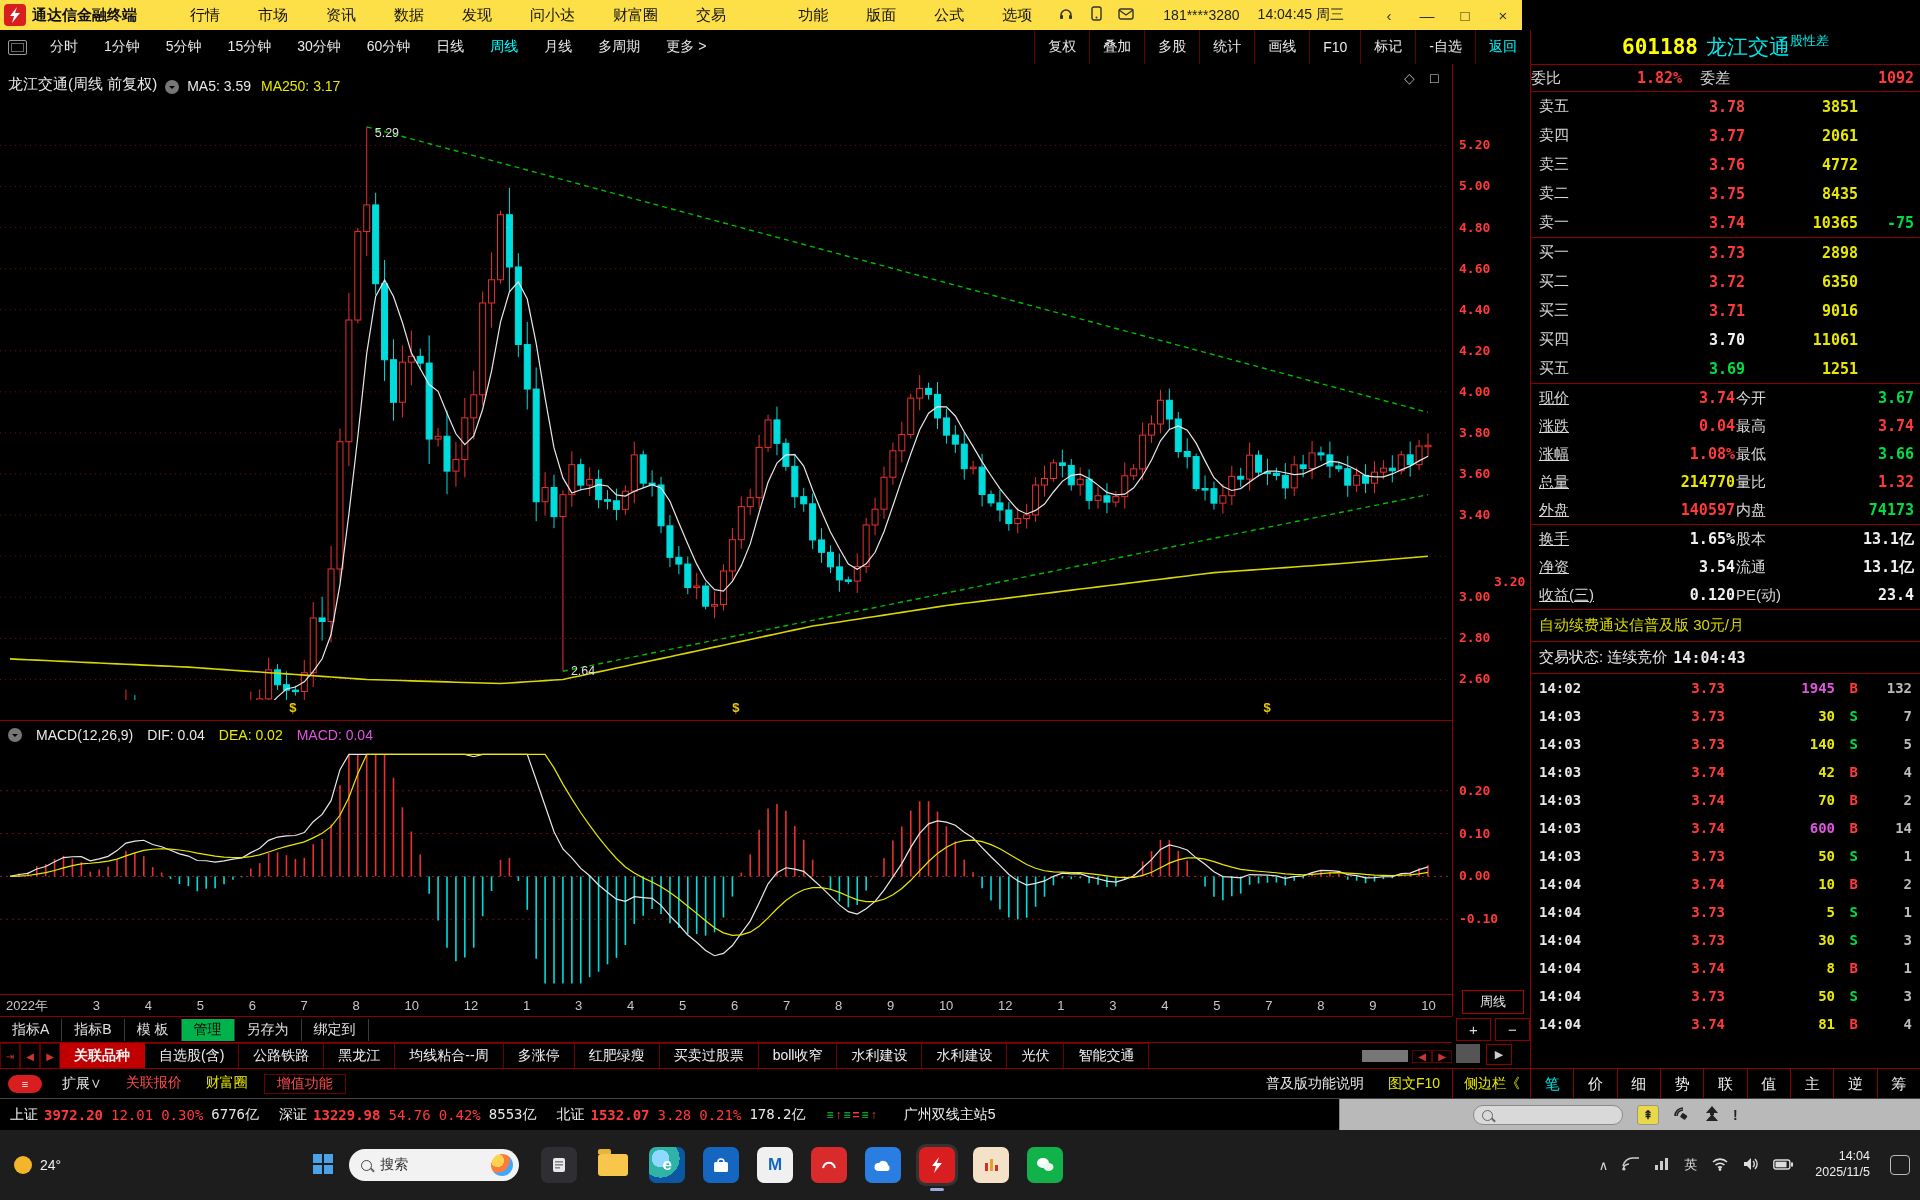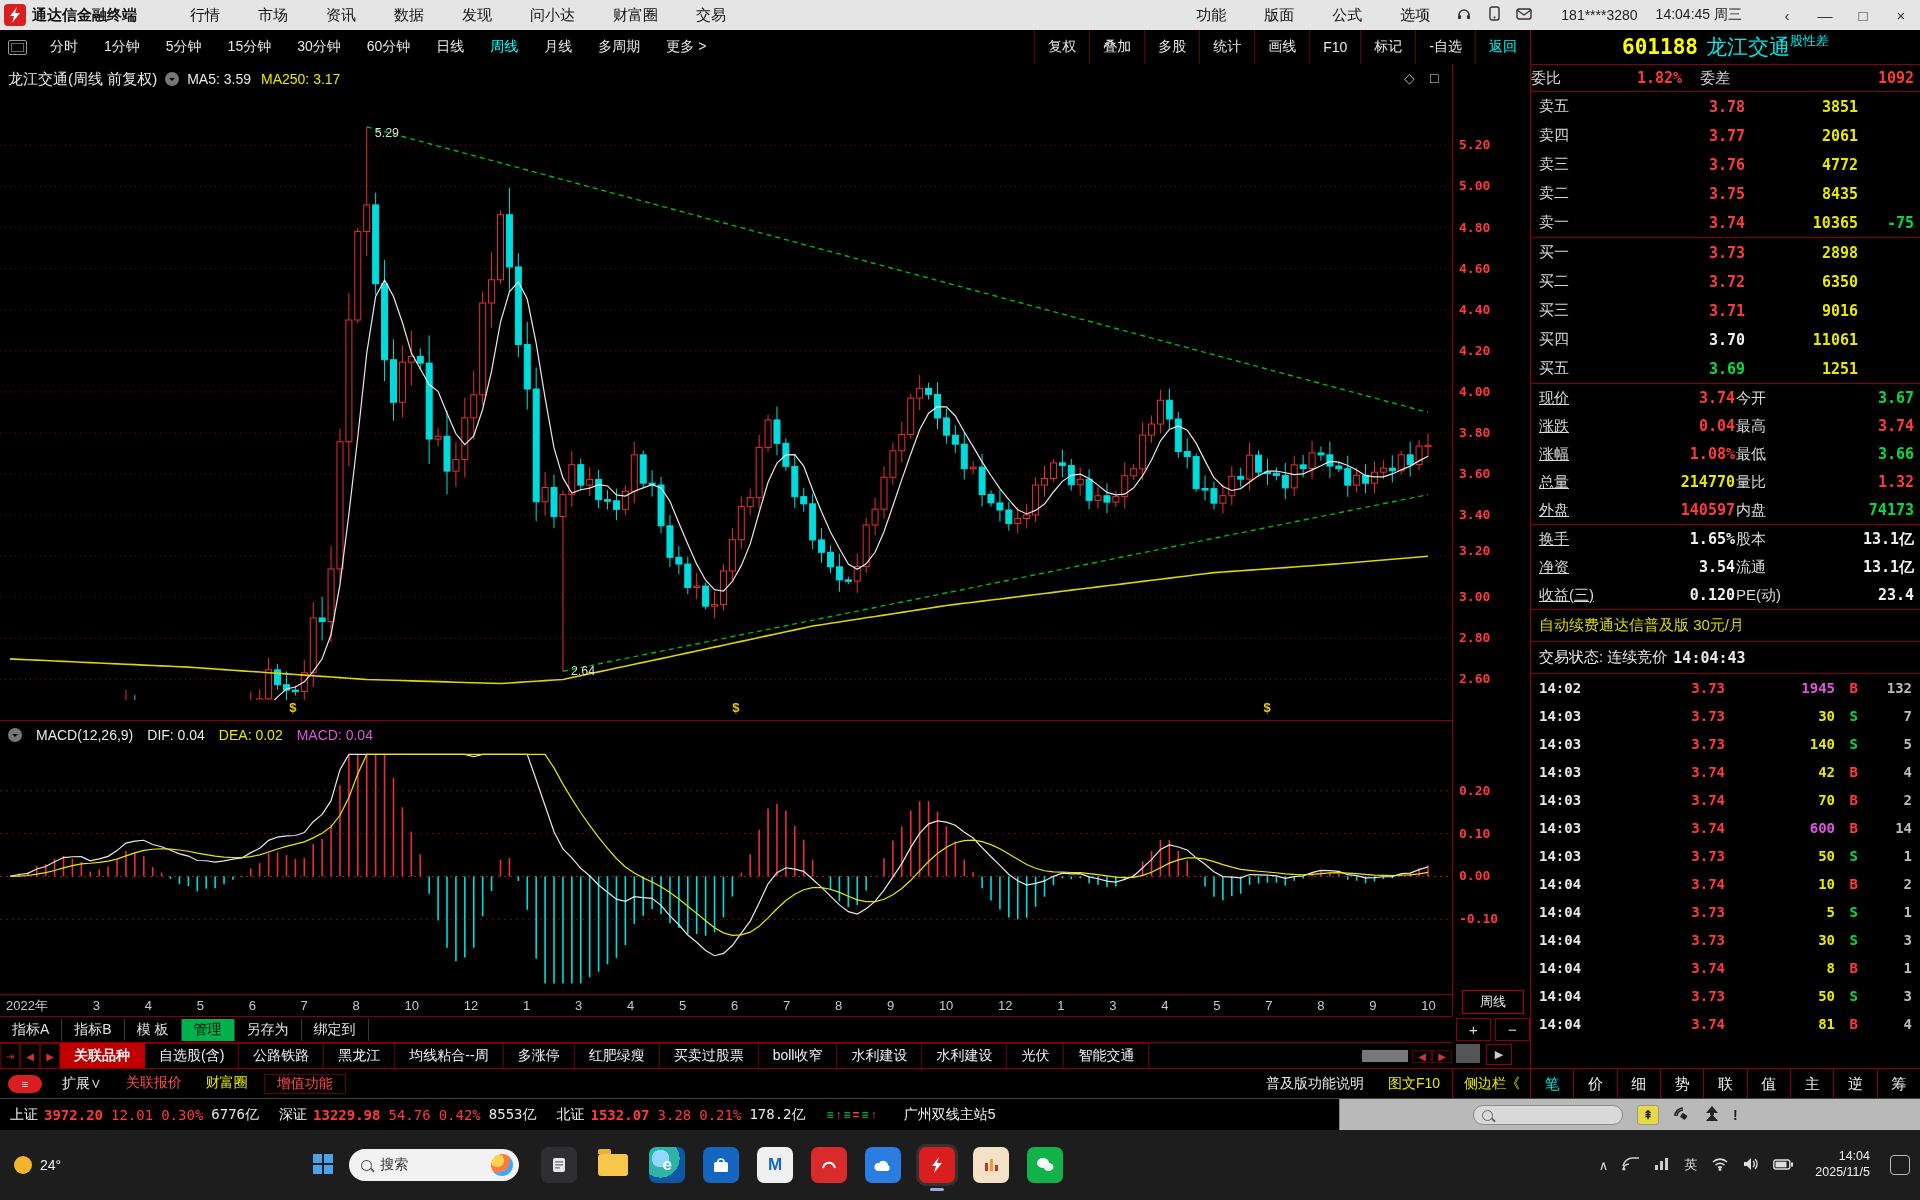--- a/index.html
+++ b/index.html
@@ -1,21 +1,21 @@
 <!DOCTYPE html>
 <html><head>
 <meta charset="utf-8">
 <style>
   html,body{margin:0;padding:0;background:#000;}
   #screen{position:relative;width:1920px;height:1200px;background:#000;overflow:hidden;
           font-family:"Liberation Sans",sans-serif;color:#ddd;font-size:14px;}
   .abs{position:absolute;}
   .mono{font-family:"DejaVu Sans Mono",monospace;}
   
-  .menubar{position:absolute;left:0;top:0;width:1920px;height:30px;background:#e5e5e5;
+  .menubar{position:absolute;left:0;top:0;width:1522px;height:30px;background:#fde047;
            color:#111;display:flex;align-items:center;border-bottom:1px solid #9a9a9a;}
   .logo{width:22px;height:22px;margin:0 6px 0 4px;background:#d81e1e;border-radius:4px;
         display:flex;align-items:center;justify-content:center;flex:0 0 auto;}
   .apptitle{font-weight:bold;font-size:15px;margin-right:34px;}
   .menu-item{padding:0 19px;font-size:15px;cursor:default;}
   .menubar-right{margin-left:auto;display:flex;align-items:center;}
   .mb-ico{width:30px;text-align:center;color:#333;}
   .phone{margin:0 18px 0 22px;font-size:14px;color:#222;}
   .clock{margin-right:26px;font-size:14px;color:#222;}
   .winctl{width:38px;text-align:center;font-size:15px;color:#333;}
@@ -25,21 +25,21 @@
   .tb-scr{width:17px;height:13px;border:1px solid #999;border-radius:2px;margin:0 10px 0 8px;
           background:#000;box-shadow:inset 0 0 0 2px #000, inset 0 0 0 3px #666;}
   .period{padding:0 13px;color:#e8e8e8;font-size:14px;}
   .period.active{color:#00ffff;}
   .tb-right{margin-left:auto;display:flex;align-items:flex-start;height:100%;}
   .tb-btn{padding:0 13px;color:#e8e8e8;font-size:14px;border-left:1px solid #5c0000;
           height:100%;display:flex;align-items:center;}
   .tb-btn.cyan{color:#00ffff;}
   
   .ctitle{position:absolute;left:0;top:64px;width:1452px;height:30px;display:flex;
-          align-items:center;background:#000;}
+          align-items:flex-end;background:#000;}
   .ctitle .t{color:#e8e8e8;font-size:15px;margin-left:8px;}
   .circ{width:14px;height:14px;border-radius:50%;background:#777;margin:0 8px;
         display:inline-block;position:relative;}
   .circ:after{content:"";position:absolute;left:4px;top:6px;border:3px solid transparent;
         border-top-color:#000;}
   .ma5{color:#e8e8e8;font-size:14px;margin-right:10px;}
   .ma250{color:#e8e800;font-size:14px;}
   .ctitle-ico{position:absolute;top:70px;font-size:14px;}
   #mainChart{position:absolute;left:0;top:94px;}
   #macdChart{position:absolute;left:0;top:748px;}
@@ -801,21 +801,21 @@
         <div class="axlab" style="top: 43.3559px;">5.20</div>
         <div class="axlab" style="top: 84.4407px;">5.00</div>
         <div class="axlab" style="top: 125.525px;">4.80</div>
         <div class="axlab" style="top: 166.61px;">4.60</div>
         <div class="axlab" style="top: 207.695px;">4.40</div>
         <div class="axlab" style="top: 248.78px;">4.20</div>
         <div class="axlab" style="top: 289.864px;">4.00</div>
         <div class="axlab" style="top: 330.949px;">3.80</div>
         <div class="axlab" style="top: 372.034px;">3.60</div>
         <div class="axlab" style="top: 413.119px;">3.40</div>
-        <div class="axlab" style="top: 449px;">3.20</div>
+        <div class="axlab" style="top: 480px; margin-left: 35px;">3.20</div>
         <div class="axlab" style="top: 495.288px;">3.00</div>
         <div class="axlab" style="top: 536.373px;">2.80</div>
         <div class="axlab" style="top: 577.458px;">2.60</div>
       </div>
     <div id="macdAxis" class="abs" style="left:0;top:684px;width:78px;height:244px;">
         <div class="axlab" style="top: 34.807px;">0.20</div>
         <div class="axlab" style="top: 77.614px;">0.10</div>
         <div class="axlab" style="top: 120.421px;">0.00</div>
         <div class="axlab" style="top: 163.228px;">-0.10</div>
       </div>

